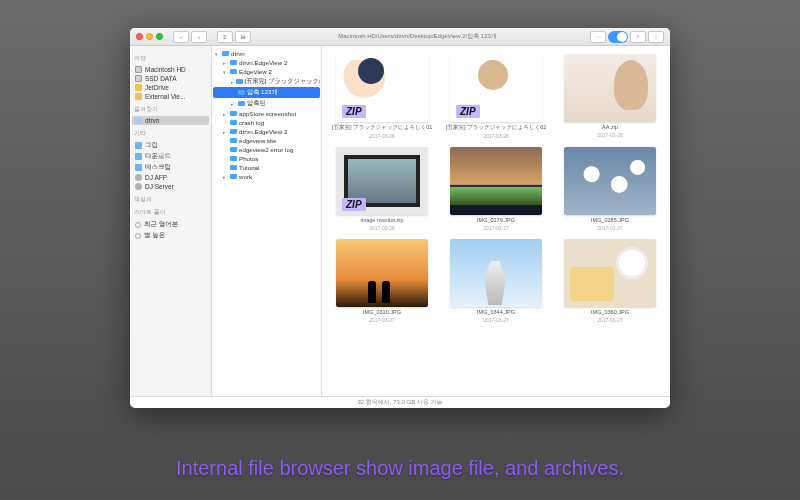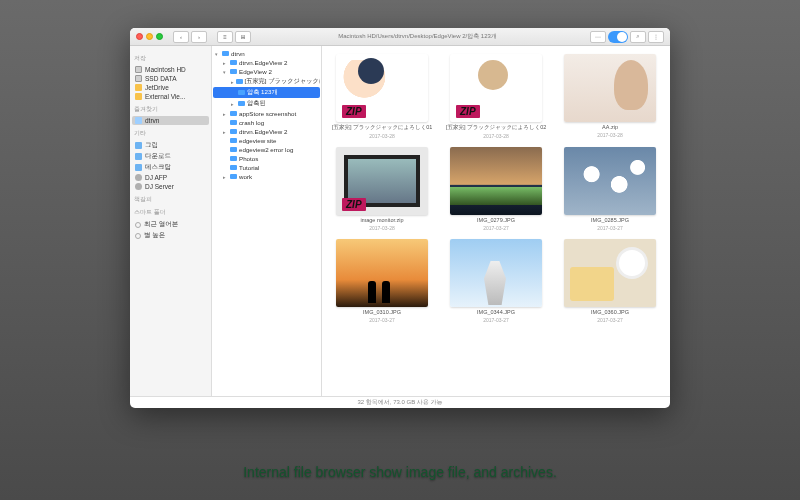--- a/index.html
+++ b/index.html
@@ -102,38 +102,38 @@
   .thumb {
     width:92px;height:68px;
     background:#eee;
     border-radius:2px;
     box-shadow:0 1px 2px rgba(0,0,0,.15);
     position:relative;
     overflow:hidden;
   }
   .thumb .zip-tag {
     position:absolute;left:6px;bottom:4px;
-    background:#be185d;color:#111;
+    background:#c4b5fd;color:#111;
     font-weight:700;font-size:10px;
     padding:1px 4px;border-radius:1px;
     font-style:italic;
   }
   .thumb-label { font-size:5.5px;color:#555;text-align:center;max-width:100px;overflow:hidden;white-space:nowrap;}
   .thumb-sub { font-size:5px;color:#aaa;}
   .statusbar{
     height:12px;border-top:1px solid #ddd;
     font-size:6px;color:#888;
     display:flex;align-items:center;justify-content:center;
   }
   .caption {
     position:absolute;
     bottom:18px;left:0;right:0;
     text-align:center;
-    color:#14532d;
-    font-size:14px;
+    color:#8b5cf6;
+    font-size:20px;
     font-weight:300;
     line-height:1.35;
     text-shadow:0 1px 2px rgba(0,0,0,.4);
   }
   
   .art-face1{background:#fff;}
   .art-face1::before{content:"";position:absolute;inset:6px 30px 6px 6px;background:radial-gradient(circle at 40% 30%,#fce0c8 40%,transparent 41%),#fff;}
   .art-face1::after{content:"";position:absolute;top:4px;left:22px;width:26px;height:26px;border-radius:50%;background:#2b3a55;}
   .art-face2{background:#fff;}
   .art-face2::after{content:"";position:absolute;top:6px;left:28px;width:30px;height:30px;border-radius:50%;background:#d7b890;}

